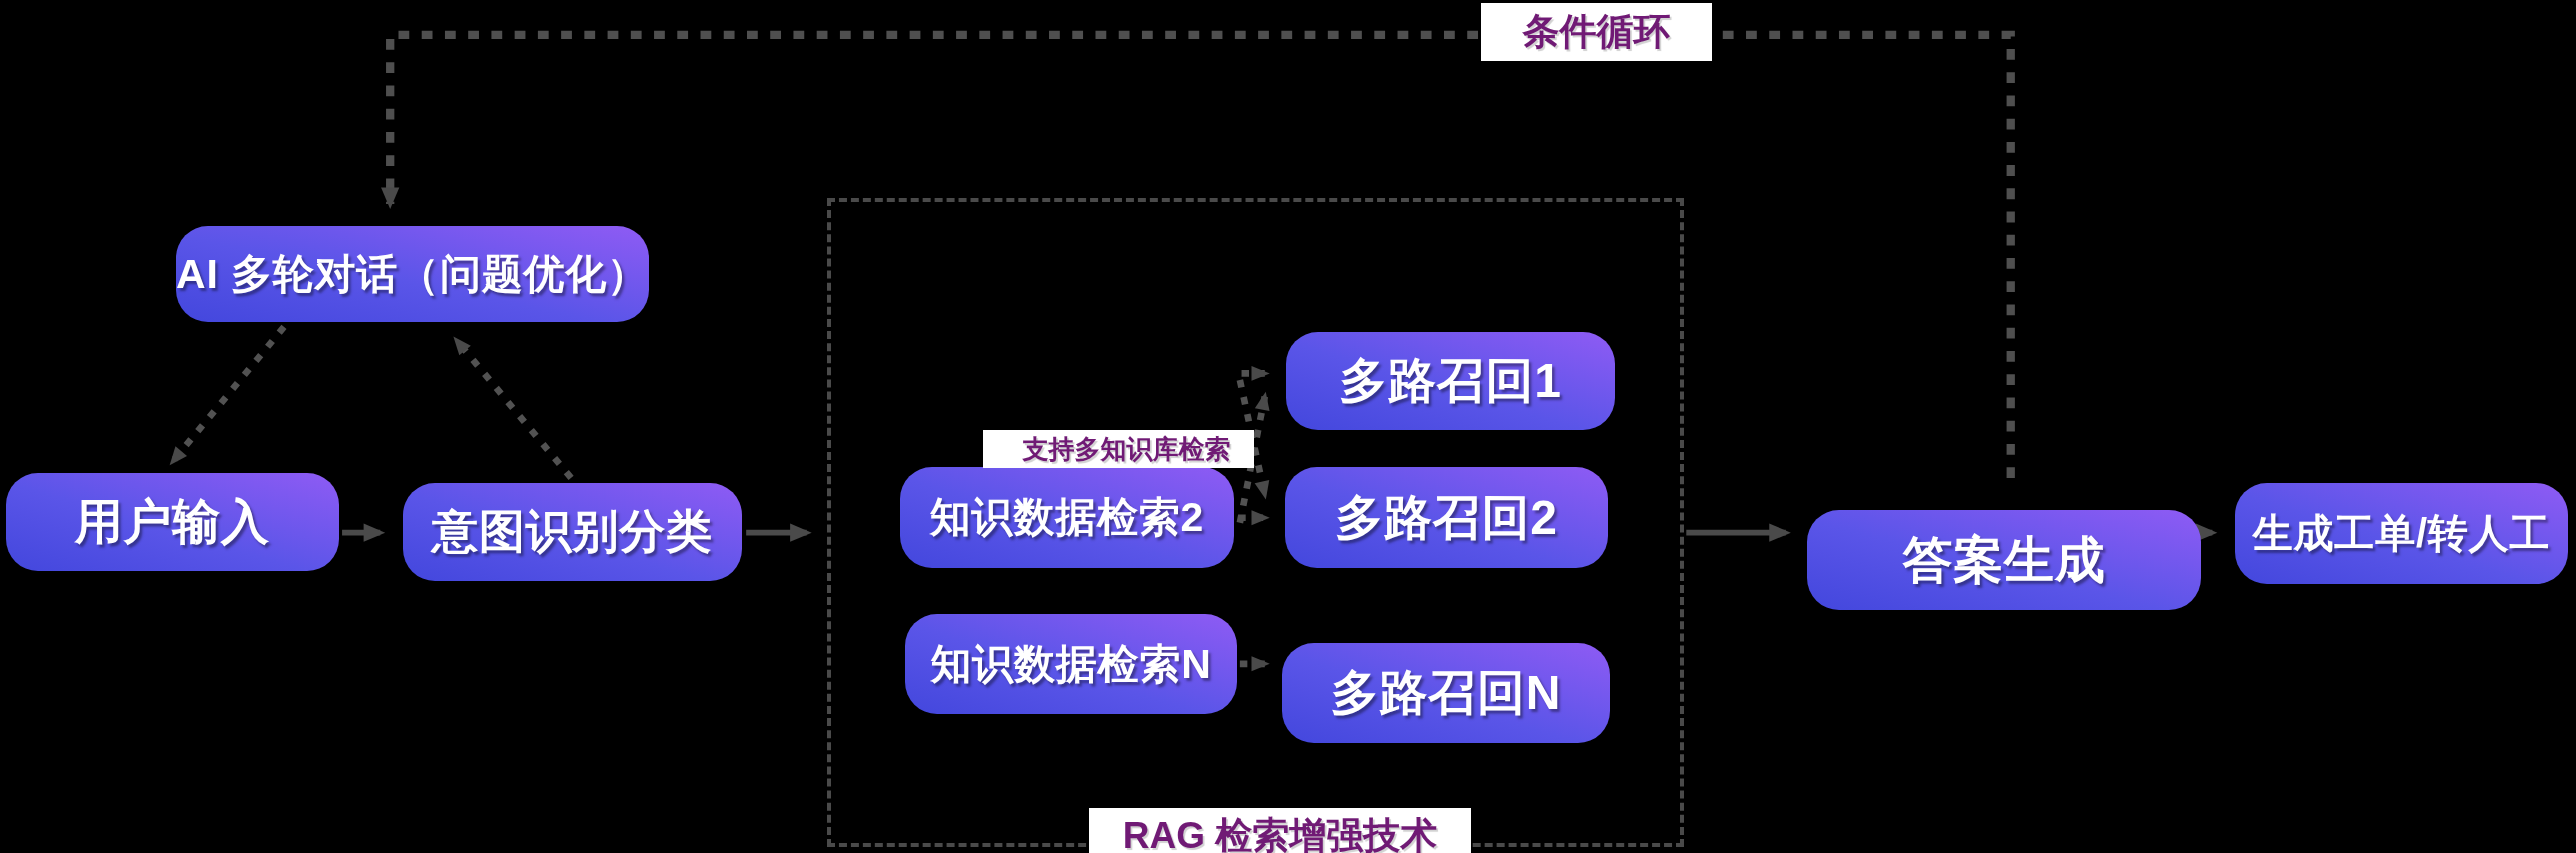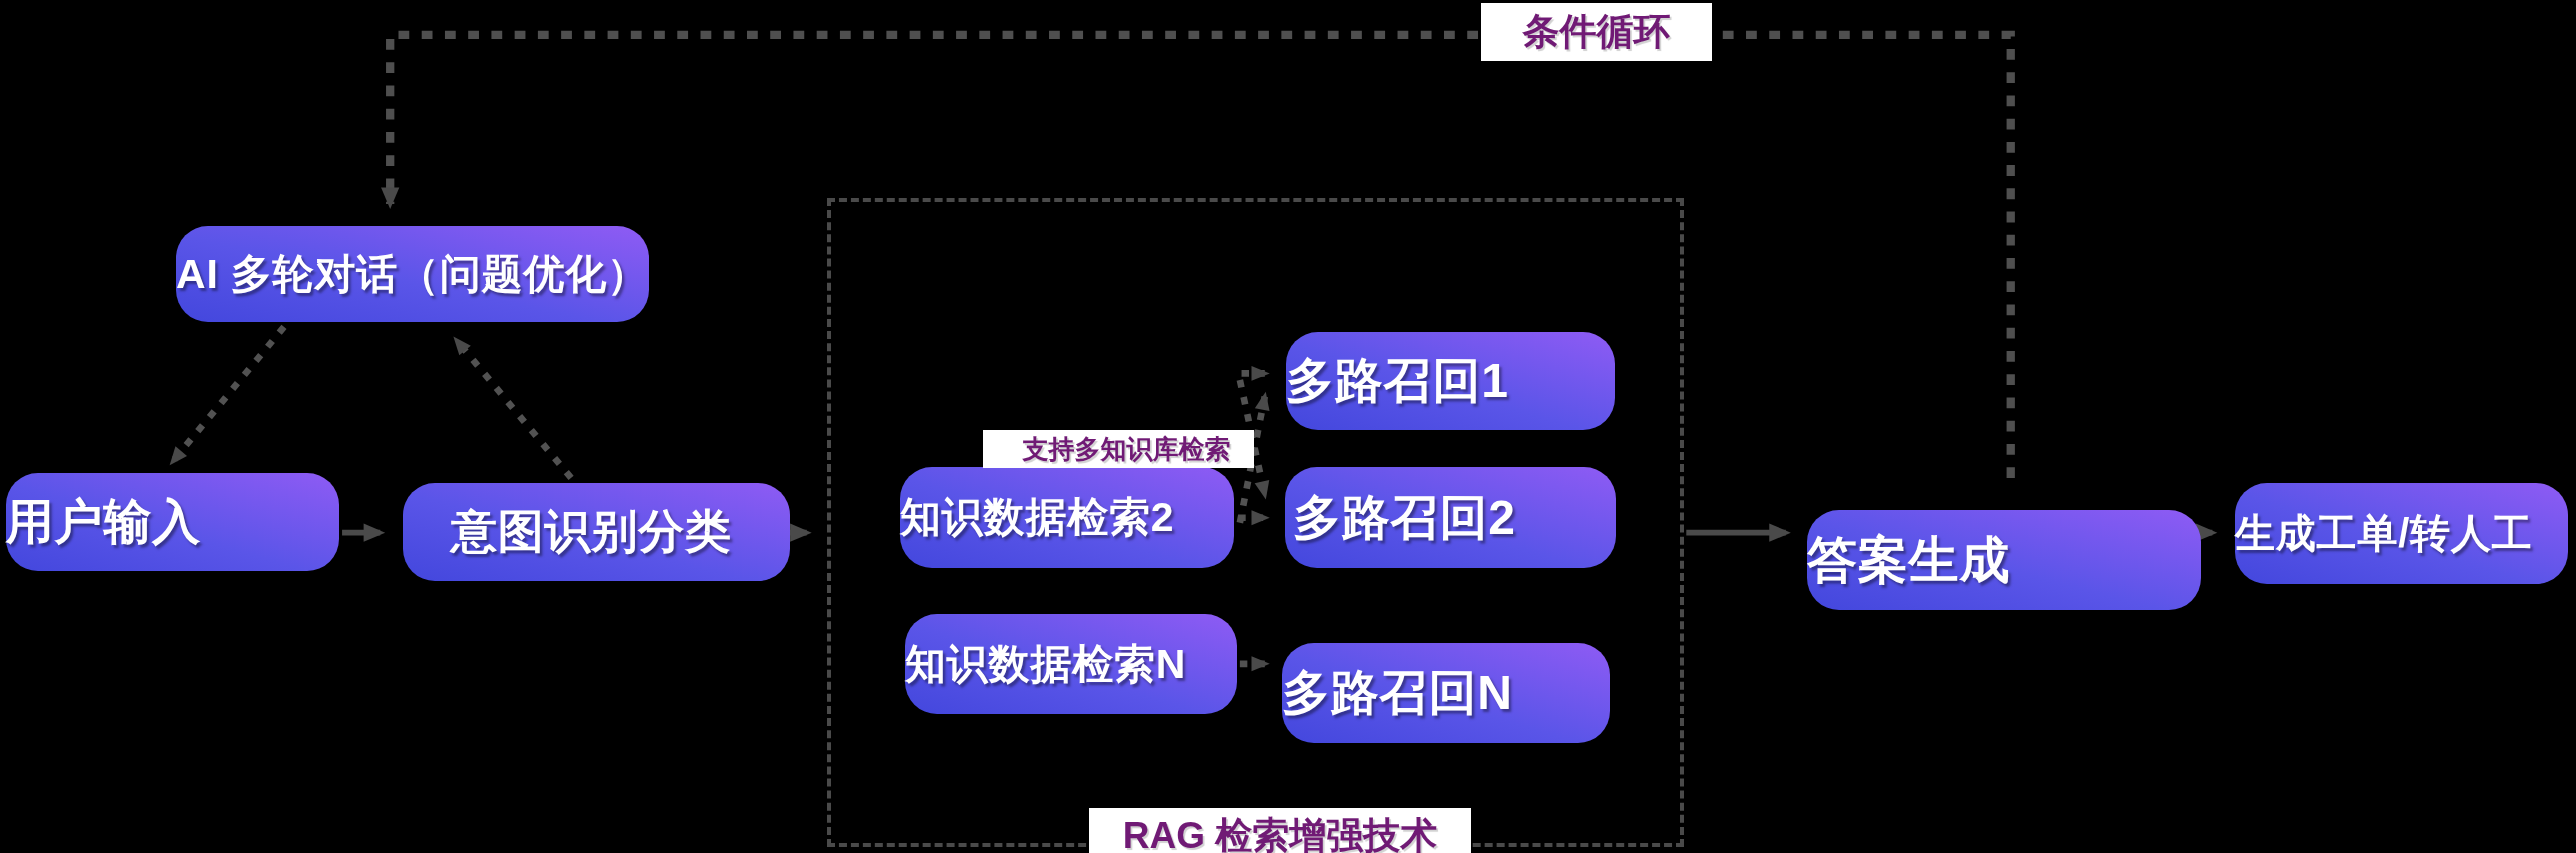--- a/index.html
+++ b/index.html
@@ -9,36 +9,36 @@
     background:#000;
     overflow:hidden;
     font-family:"Liberation Sans","DejaVu Sans",sans-serif;
   }
   
   #wires{position:absolute;left:0;top:0;width:2576px;height:853px;z-index:1;}
 
   
   .node{
     position:absolute;z-index:2;
-    display:flex;align-items:center;
+    display:flex;align-items:center;justify-content:center;
     background:linear-gradient(to top right,#4347dd 0%,#5a55e8 45%,#8f5bf4 100%);
     border-radius:32px;
     color:#fff;font-weight:bold;
     text-shadow:2.5px 3.3px 2.5px rgba(0,0,0,0.38);
     white-space:nowrap;
     letter-spacing:0.8px;
   }
   #node-ai       {left:176px; top:226px; width:473px; height:96px; font-size:41px;}
   #node-user     {left:5.8px;   top:473px; width:333px; height:98px; font-size:48px;}
-  #node-intent   {left:403px; top:483px; width:339px; height:98px; font-size:46px;padding-left:48px;}
+  #node-intent   {left:403px; top:483px; width:339px; height:98px; font-size:46px;}
   #node-ret1     {left:909px;top:324px; width:329px; height:100px; font-size:41px;}
   #node-ret2     {left:900px;top:467px; width:334px; height:101px; font-size:41px;}
   #node-retn     {left:905px;top:614px; width:332px; height:100px; font-size:41px;}
   #node-rec1     {left:1286px;top:332px; width:329px; height:98px; font-size:48px;}
-  #node-rec2     {left:1285px;top:467px; width:323px; height:101px; font-size:48px;padding-left:8px;}
+  #node-rec2     {left:1285px;top:467px; width:323px; height:101px; font-size:48px;}
   #node-recn     {left:1282px;top:614px; width:328px; height:100px; font-size:48px;margin-top:29px;}
   #node-answer   {left:1807px;top:483px; width:394px; height:100px; font-size:50px;margin-top:27px;}
   #node-ticket   {left:2235px;top:483px; width:333px; height:101px; font-size:40px;}
 
   
   #rag-container{
     position:absolute;z-index:0;
     left:827px;top:198px;width:857px;height:649px;
     border:4.1px dashed #4a4a4a;
     box-sizing:border-box;

